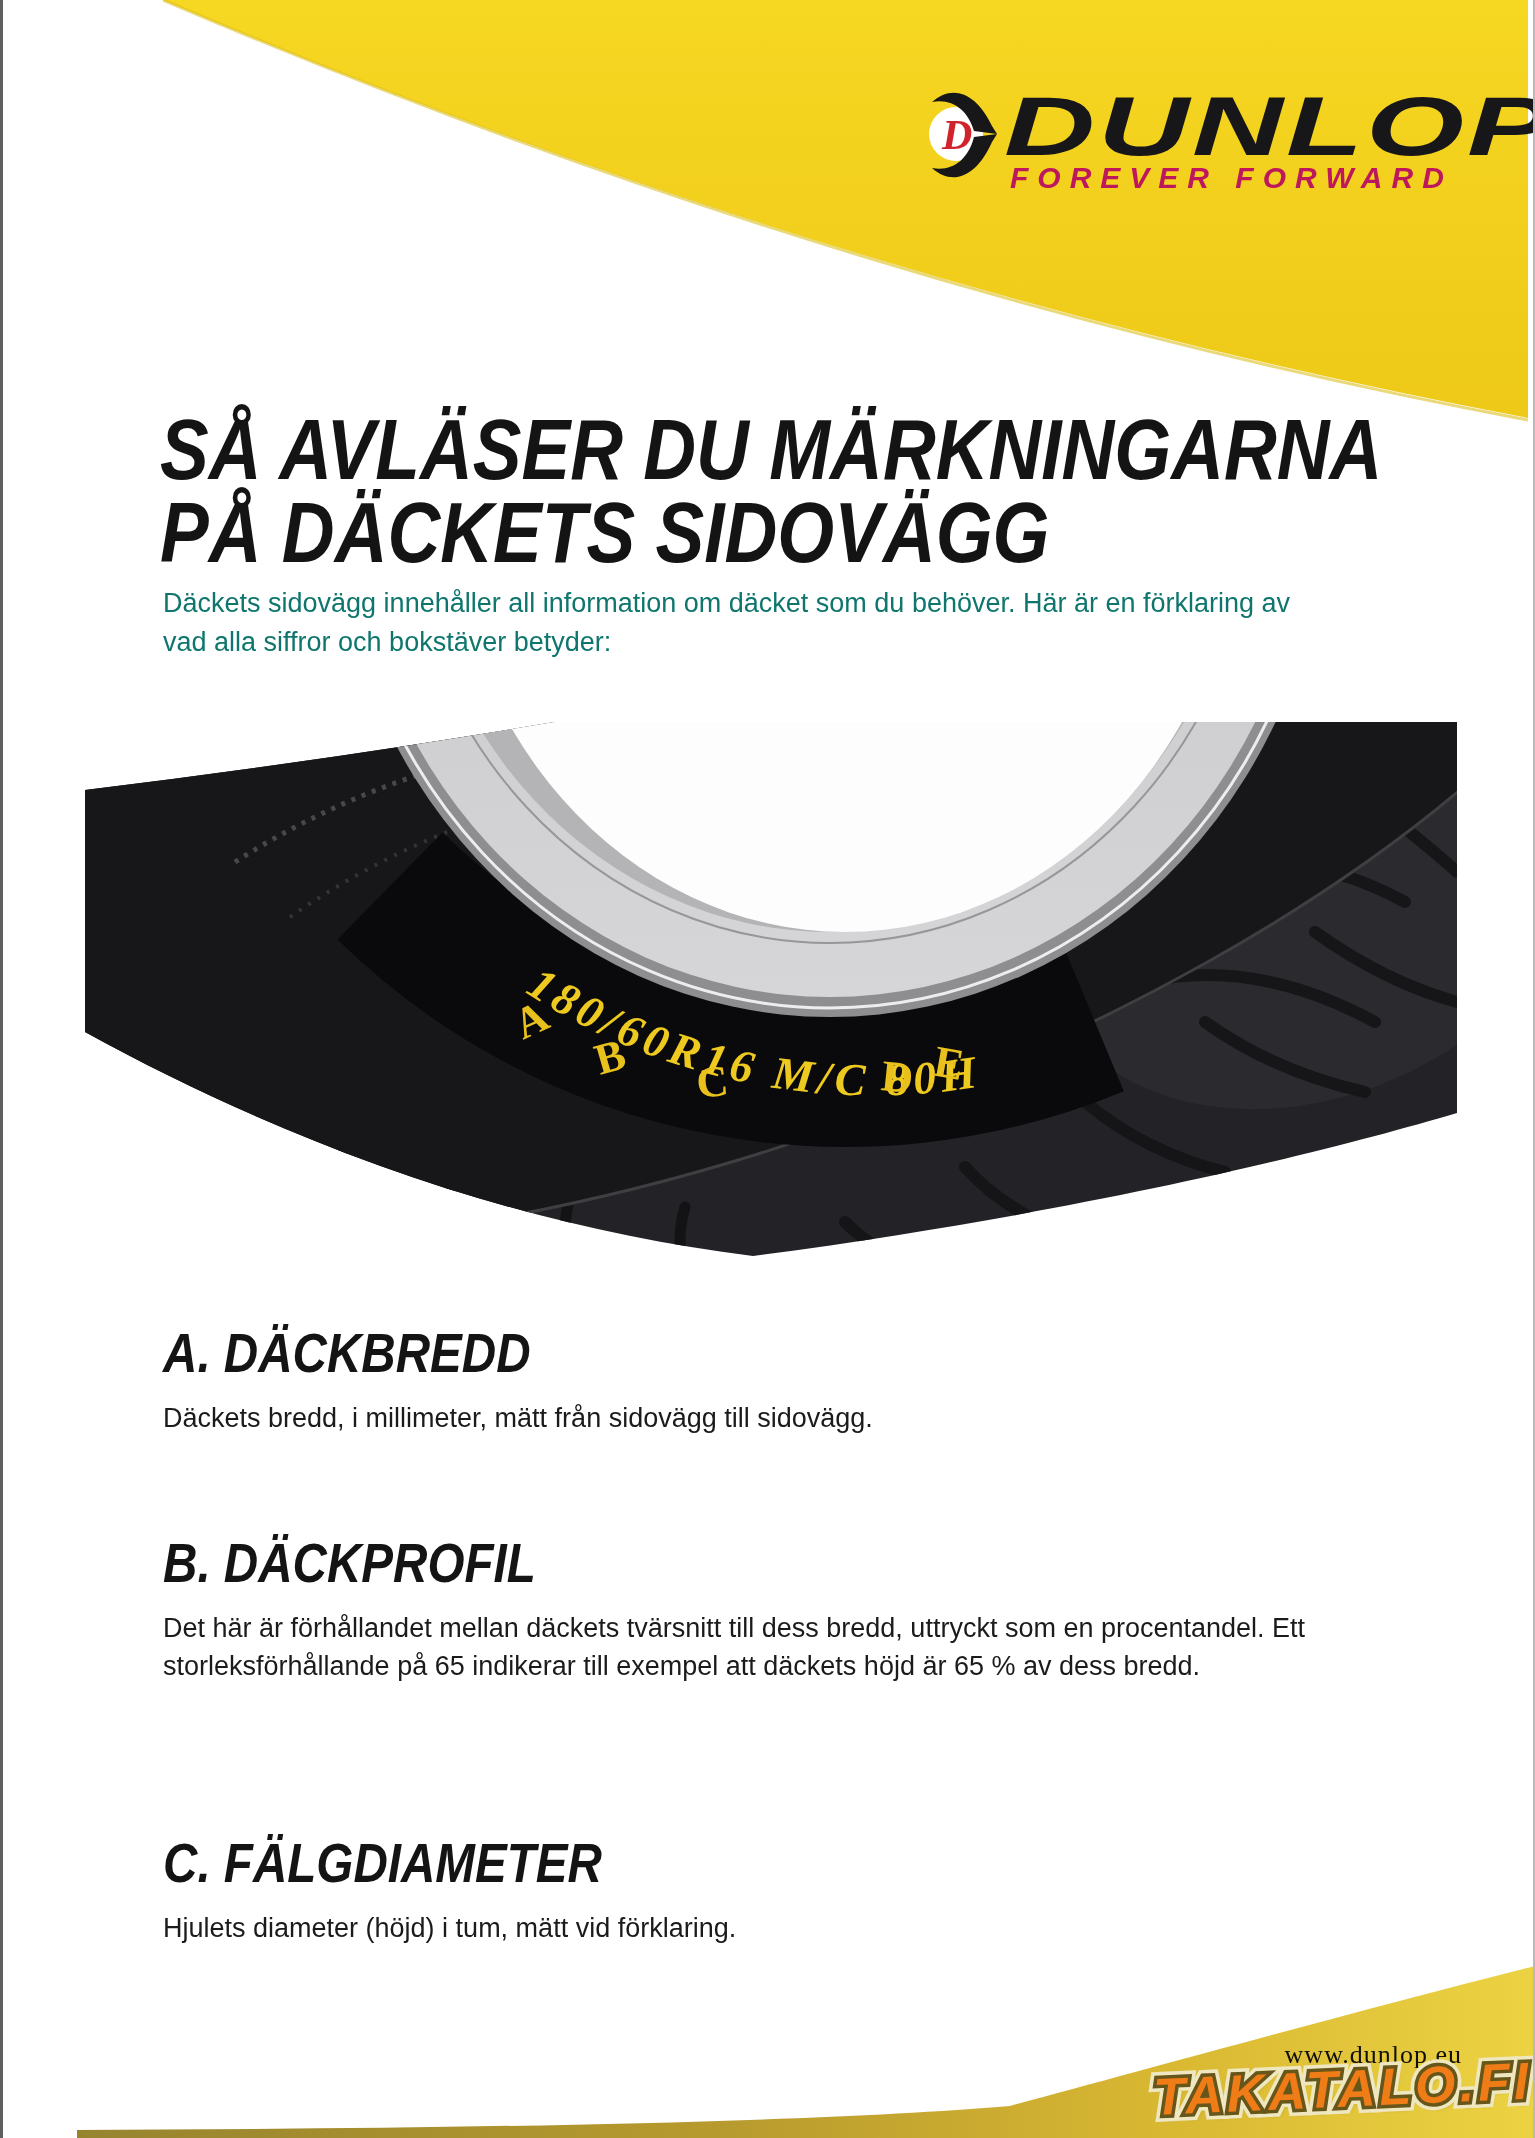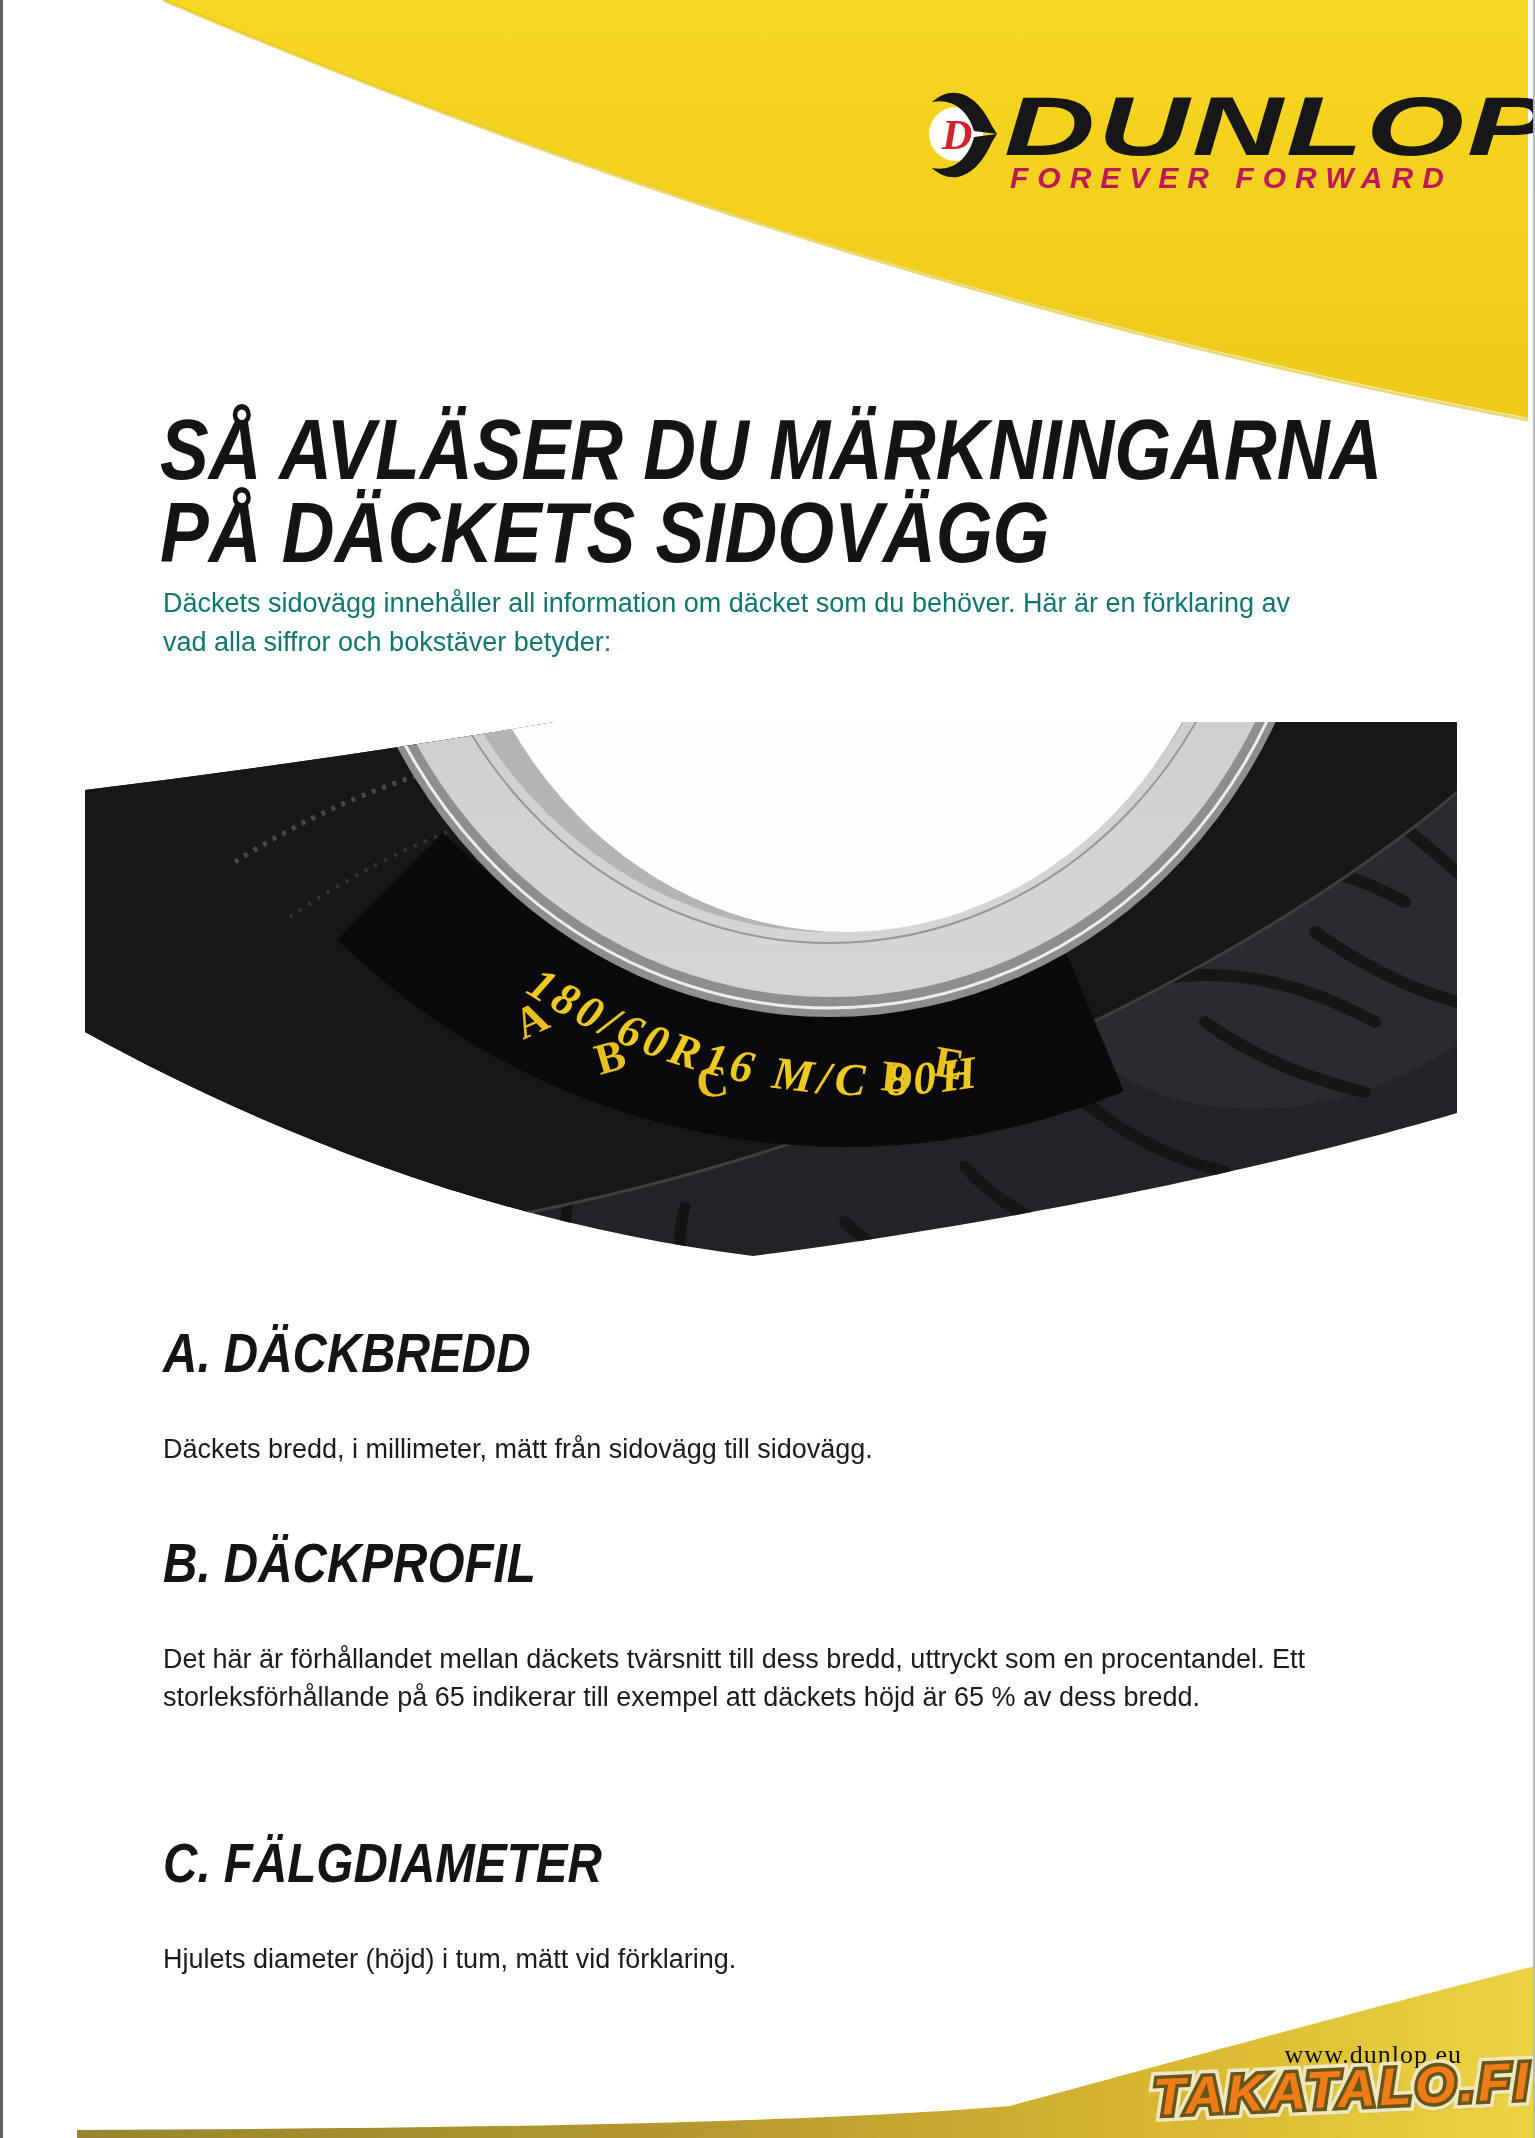--- a/index.html
+++ b/index.html
@@ -28,21 +28,21 @@
   #intro{position:absolute;left:163px;top:584px;width:1170px;font-size:27px;
      line-height:39px;color:#0f766e;}
 
   
   #tire-fig{position:absolute;left:85px;top:722px;width:1372px;height:548px;}
 
   
   .section{position:absolute;left:163px;width:1210px;}
   .section h2{margin:0;font-size:56px;line-height:1.1;font-weight:bold;font-style:italic;
      color:#141414;transform:scaleX(.85);transform-origin:left top;white-space:nowrap;}
-  .section p{margin:46px 0 0 0;font-size:27px;line-height:38px;color:#1b1b1b;}
+  .section p{margin:15px 0 0 0;font-size:27px;line-height:38px;color:#1b1b1b;}
   #section-a{top:1322px;}
   #section-b{top:1532px;}
   #section-c{top:1832px;}
 
   
   #gold-bottom{position:absolute;left:0;top:1958px;width:1535px;height:180px;}
   #dunlop-url{position:absolute;right:73px;top:2040px;font-family:"Liberation Serif",serif;
      font-size:26px;color:#101008;letter-spacing:1px;margin-left:20px;}
   .wm{position:absolute;left:1152px;top:2066px;font-size:52px;font-weight:bold;
      font-style:italic;letter-spacing:4px;white-space:nowrap;

